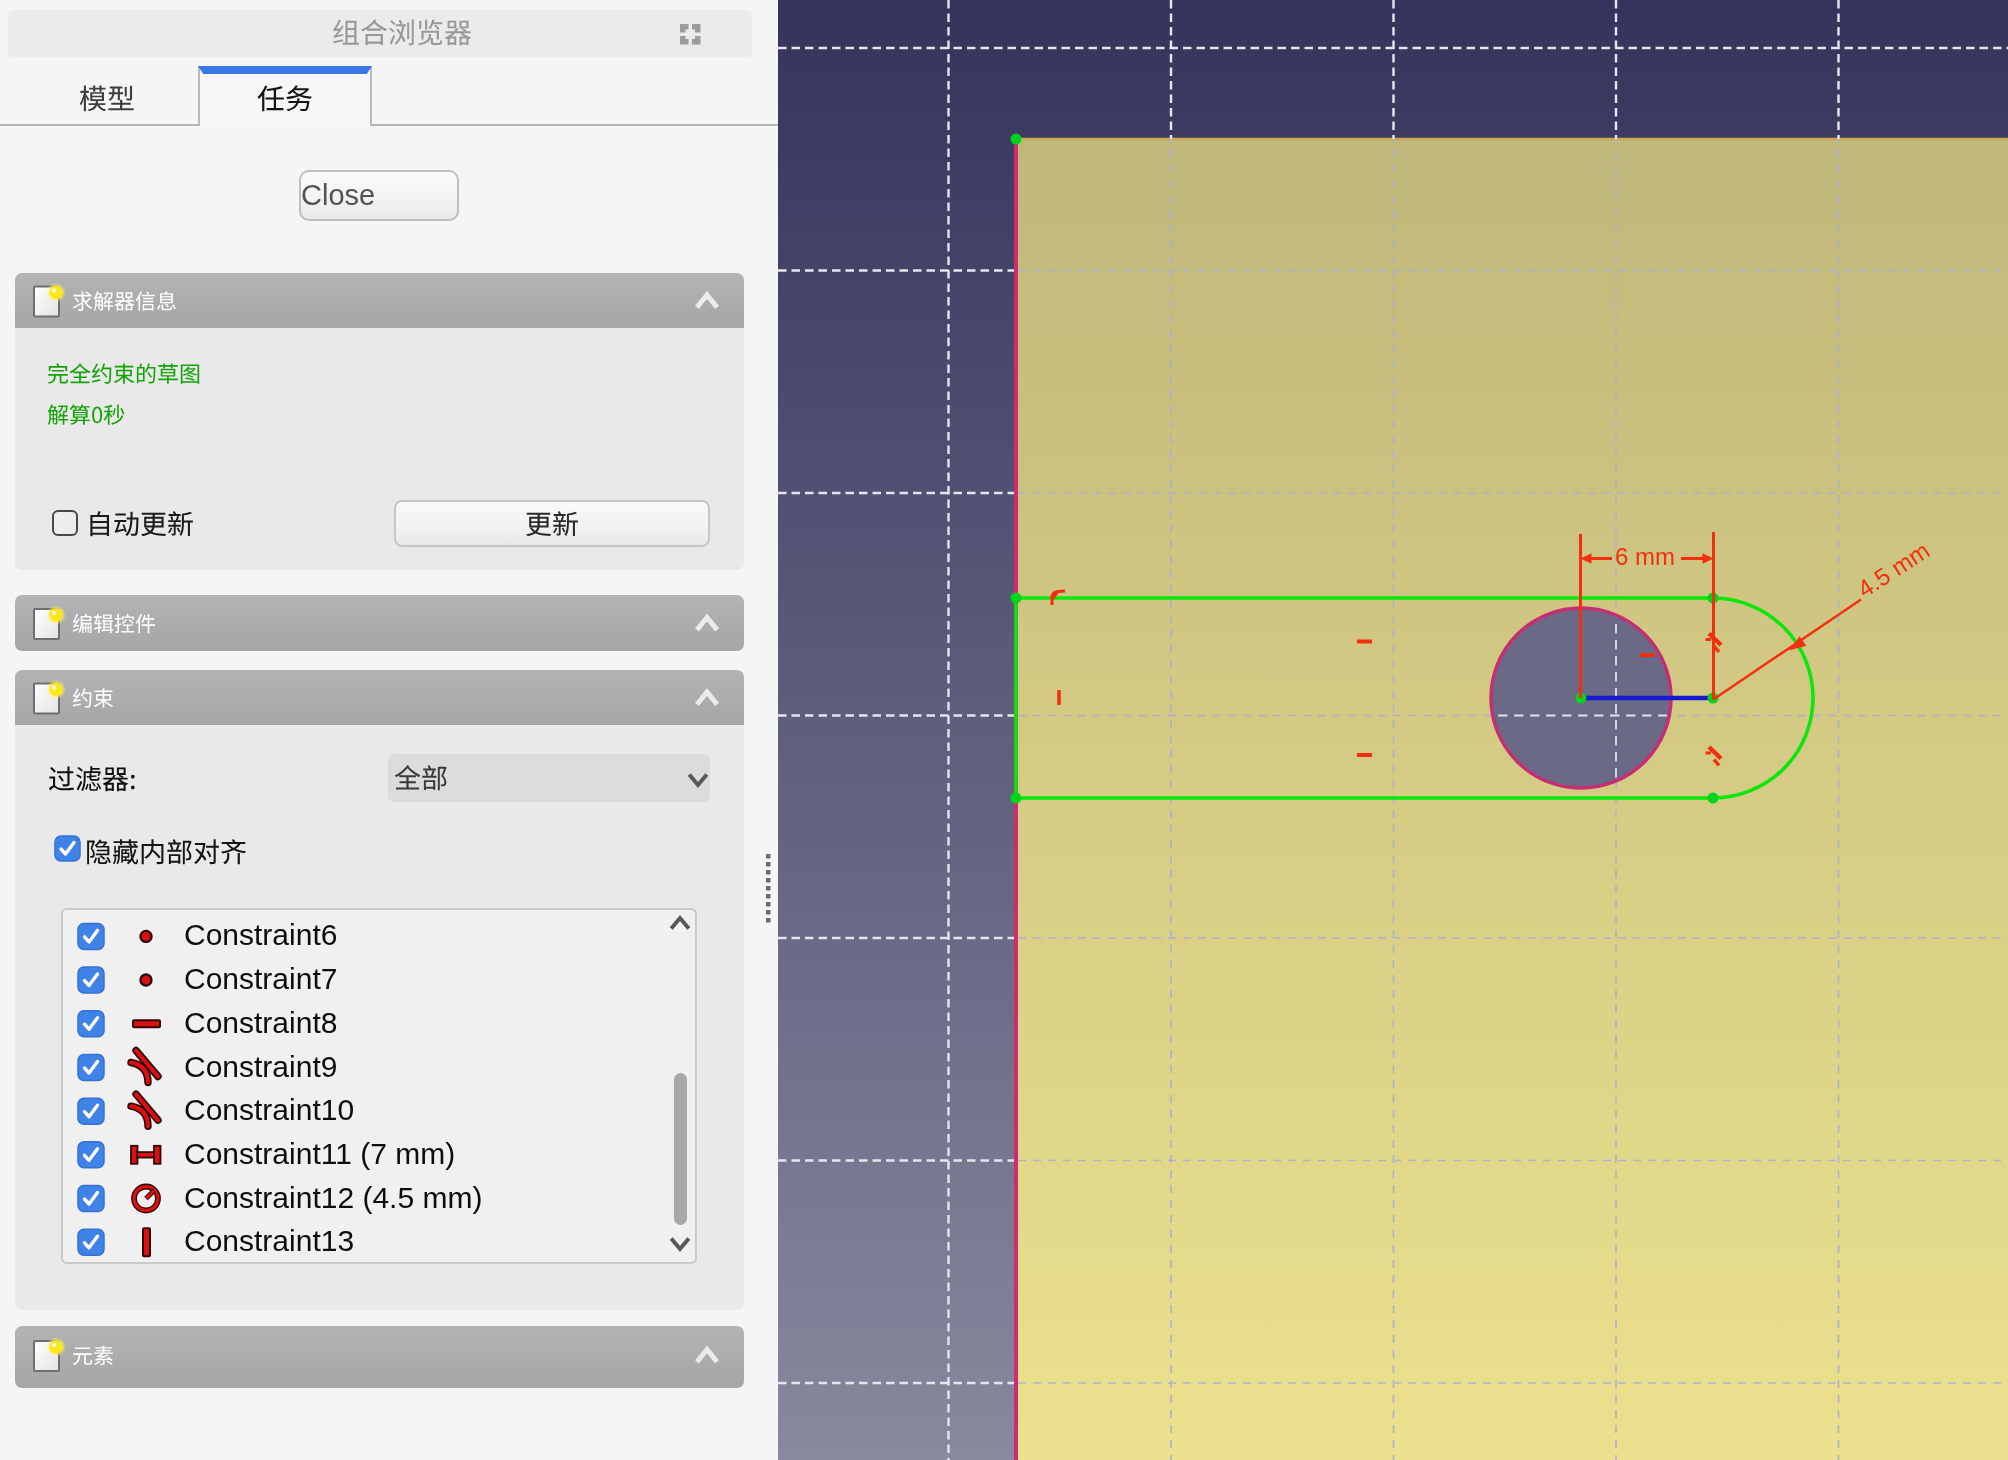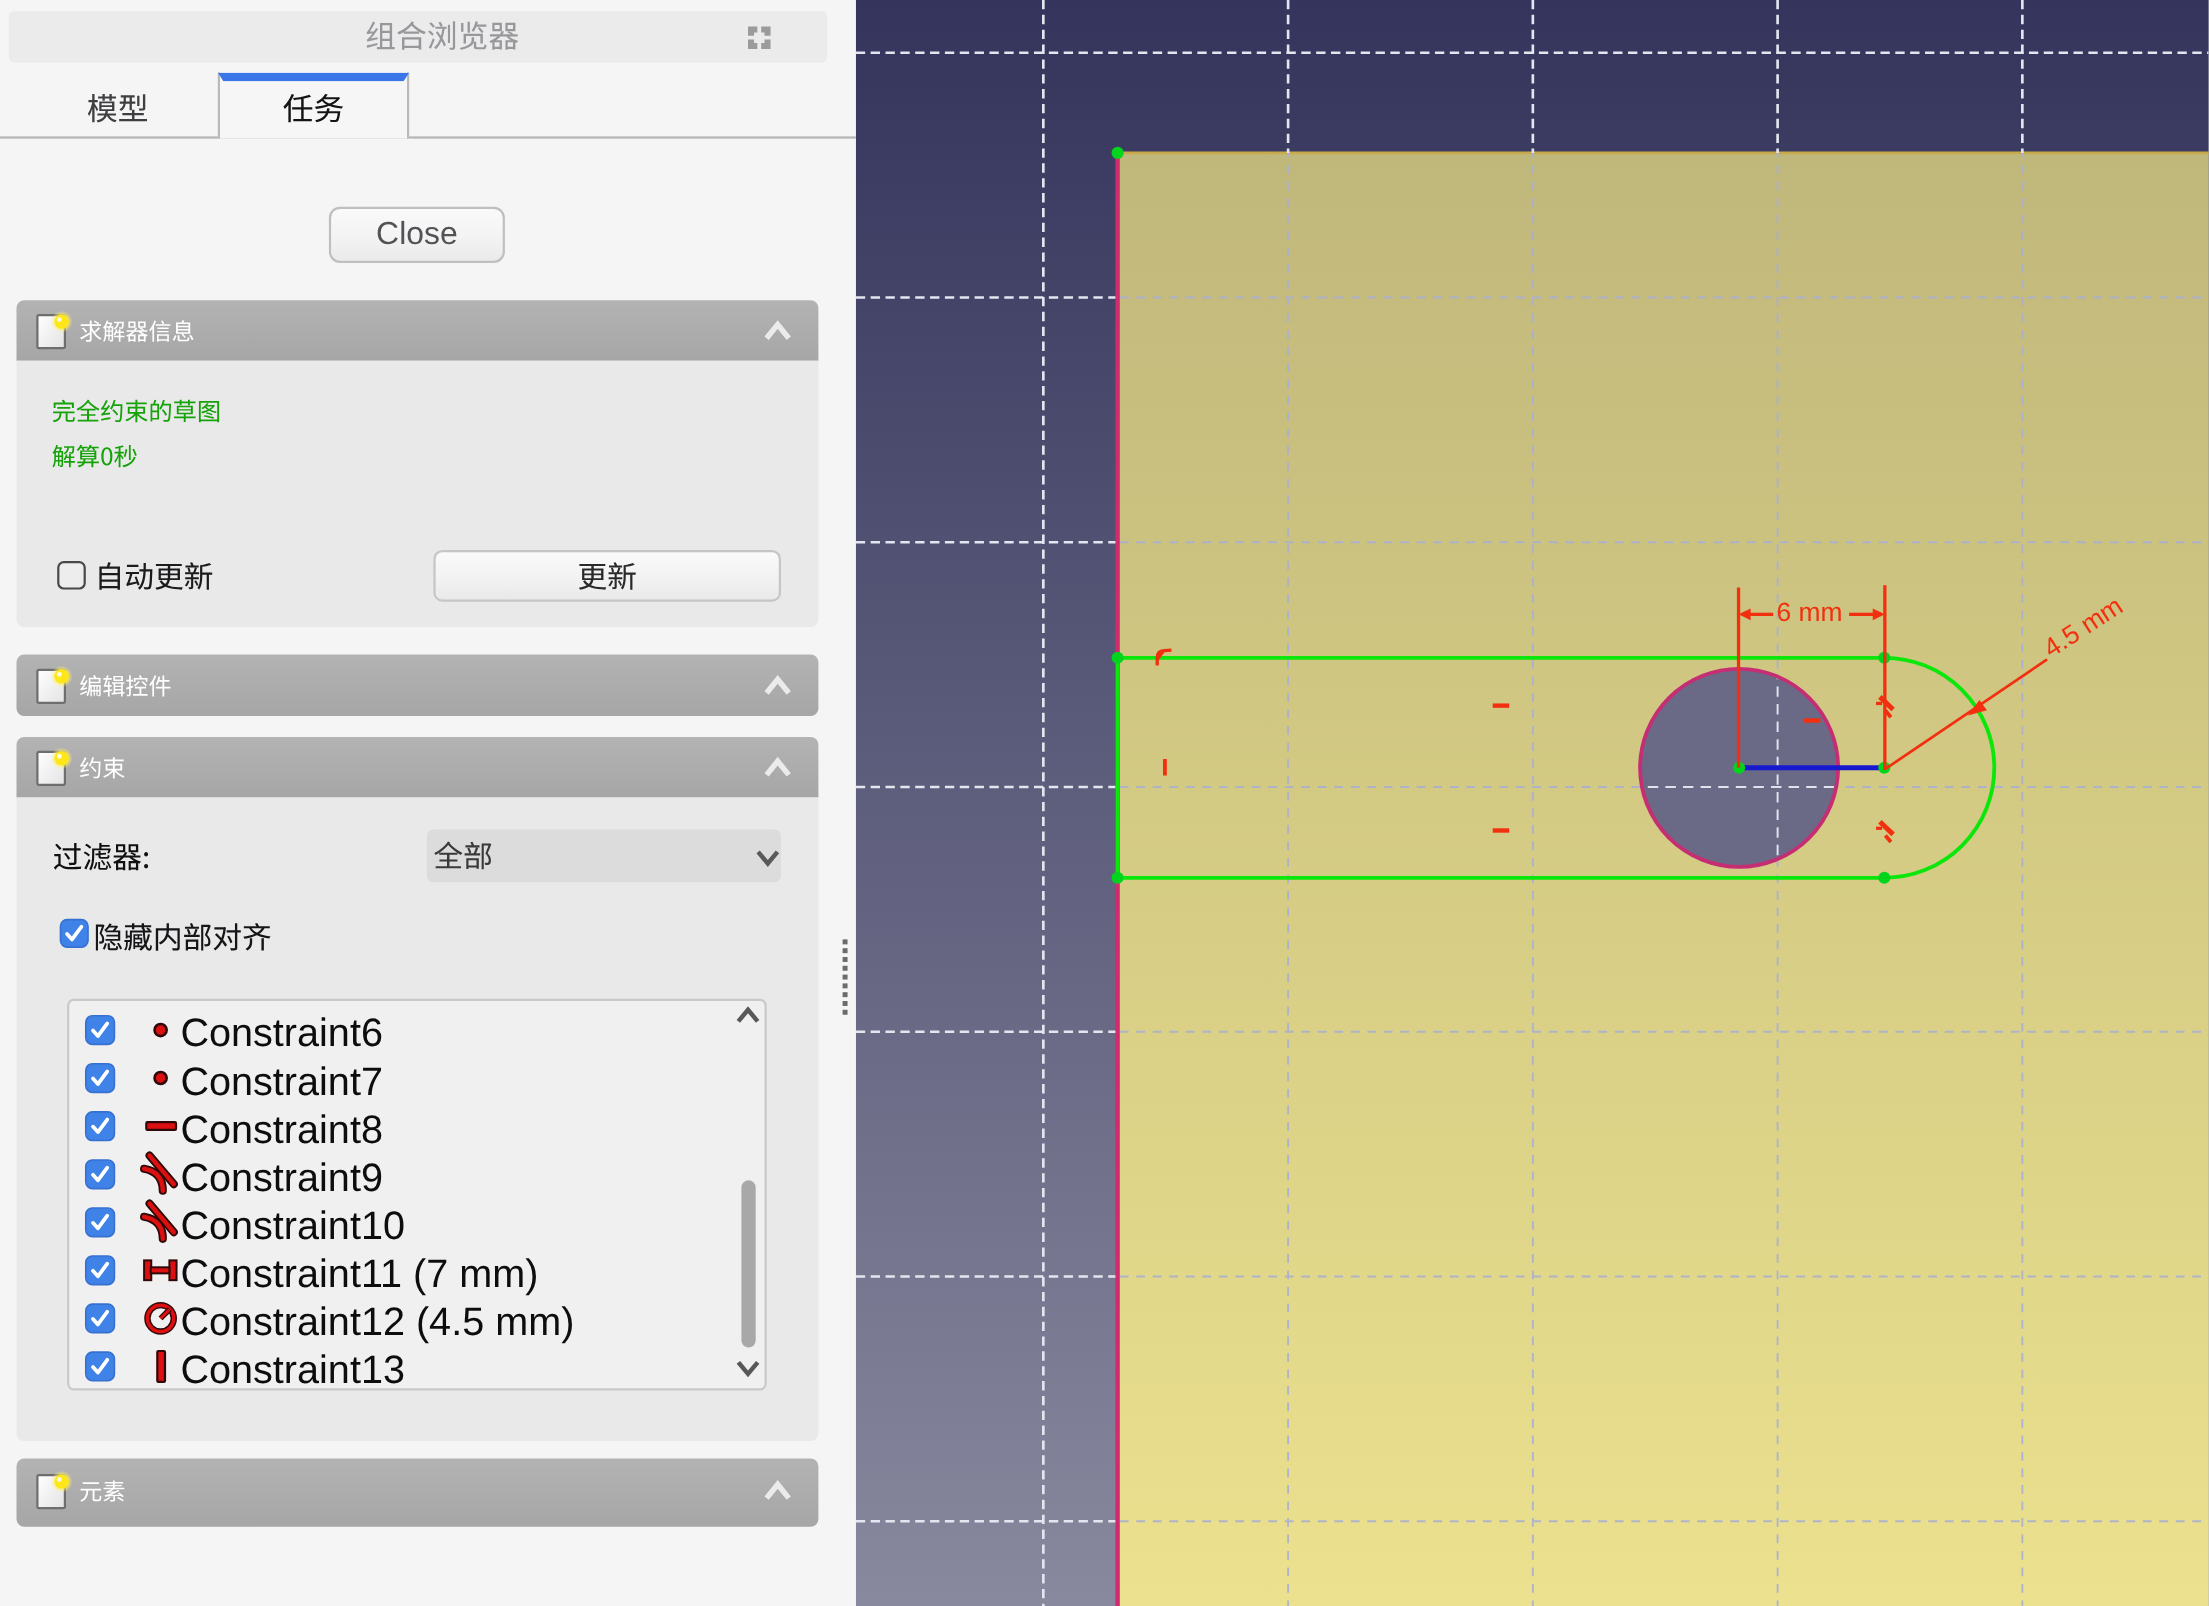--- a/index.html
+++ b/index.html
@@ -4,33 +4,33 @@
 html,body{margin:0;padding:0;width:2008px;height:1460px;overflow:hidden;
 font-family:"Liberation Sans",sans-serif;background:#f5f5f6;}
 #panel{position:absolute;left:0;top:0;width:778px;height:1460px;background:#f5f5f6;}
 .abs{position:absolute;}
 #titlebar{left:8px;top:10px;width:744px;height:47px;background:#ebebeb;border-radius:5px;}
 #tabline{left:0;top:124px;width:778px;height:1.5px;background:#b5b5b5;}
 #activetab{left:198px;top:66px;width:170px;height:59.5px;background:#f6f6f7;
 border-left:2px solid #b9b9b9;border-right:2px solid #b9b9b9;}
 #bluebar{left:198px;top:66px;width:174px;height:8px;background:#3b76e8;
 clip-path:polygon(0 0,100% 0,97% 100%,3% 100%);}
-#closebtn{left:299px;top:188px;width:156px;height:47px;border:2px solid #bfbfbf;border-radius:10px;
+#closebtn{left:299px;top:170px;width:156px;height:47px;border:2px solid #bfbfbf;border-radius:10px;
 background:linear-gradient(#fafafa,#f3f3f3 55%,#eaeaea);color:#535357;font-size:29px;
-text-align:center;line-height:47px;}
+line-height:47px;}
 .hdr{left:15px;width:729px;height:55px;background:linear-gradient(#b3b3b3,#a6a6a6);}
 .hdr.rt{border-radius:7px 7px 0 0;}
 .hdr.ra{border-radius:7px;}
 .bdy{left:15px;width:729px;background:#e9e9ea;border-radius:0 0 7px 7px;}
 #updbtn{left:394px;top:500px;width:312px;height:43px;border:2px solid #c6c6c6;border-radius:8px;
 background:linear-gradient(#fafafa,#f2f2f2 55%,#e9e9e9);}
 #cb1{left:52px;top:510px;width:22px;height:22px;border:2.5px solid #48484a;border-radius:6px;background:#ededee;}
 #dropdown{left:388px;top:754px;width:322px;height:48px;border-radius:6px;background:#dcdcdd;}
 #listbox{left:61px;top:908px;width:632px;height:352px;background:#f0f0f1;border:2px solid #c9c9c9;border-radius:6px;}
-.rowtxt{position:absolute;left:164px;font-size:36px;color:#0d0d0d;white-space:pre;}
+.rowtxt{position:absolute;left:184px;font-size:30px;color:#0d0d0d;white-space:pre;}
 #panelsvg{position:absolute;left:0;top:0;pointer-events:none;}
 #viewport{position:absolute;left:778px;top:0;width:1230px;height:1353px;}
 #viewsvg{display:block;}
 </style></head>
 <body>
 <div id="panel">
  <div class="abs" id="titlebar"></div>
  <div class="abs" id="tabline"></div>
  <div class="abs" id="activetab"></div>
  <div class="abs" id="bluebar"></div>

